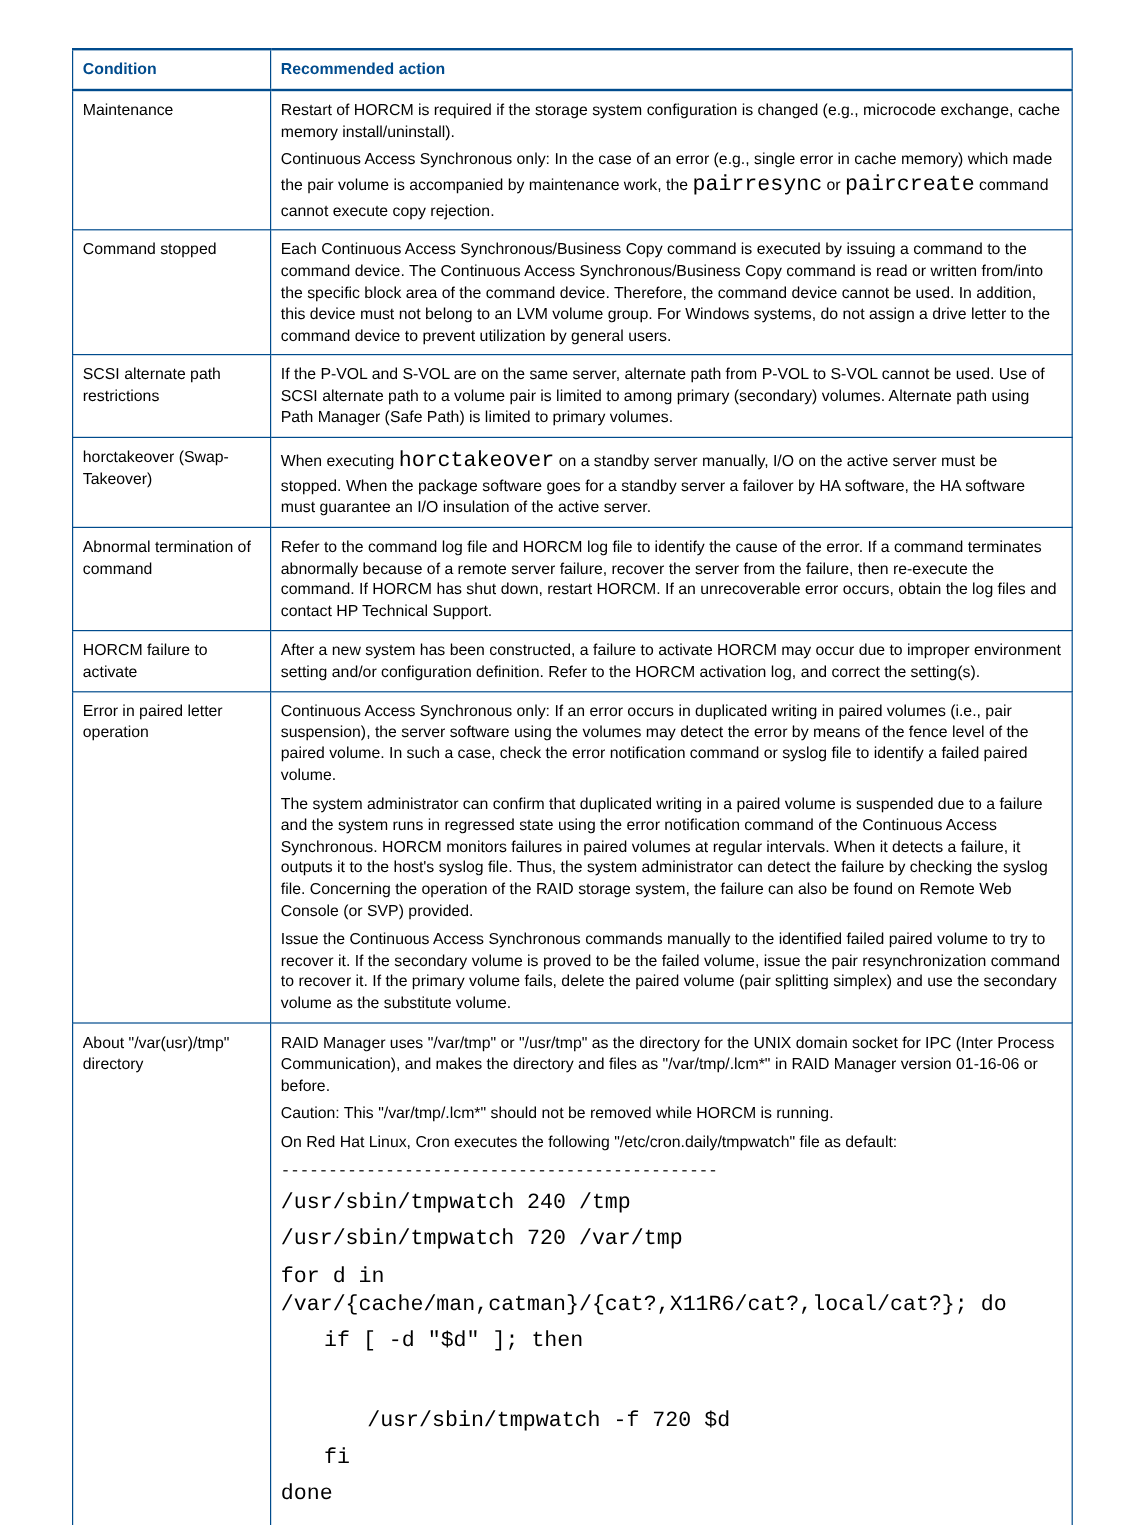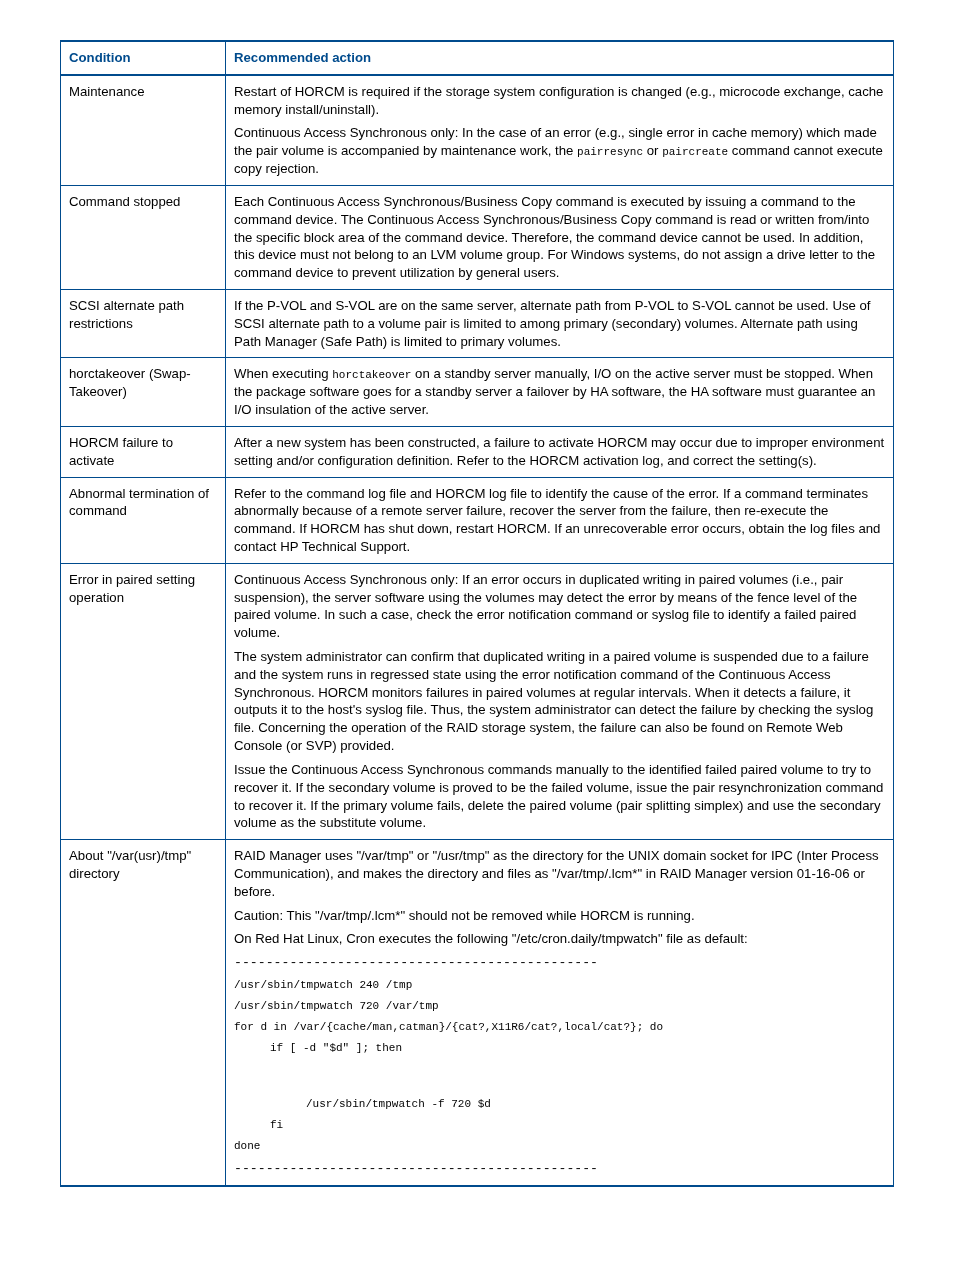--- a/index.html
+++ b/index.html
@@ -31,21 +31,21 @@
   }
   th {
     font-weight: bold;
     color: #004b8d;
     border-top: 2px solid #004b8d;
     border-bottom: 2px solid #004b8d;
   }
   th:first-child { width: 165px; }
   .p { margin: 0 0 6px 0; }
   .p:last-child { margin-bottom: 0; }
-  .mono { font-family: "Courier New", Courier, monospace; font-size: 11px; }
+  .mono { font-family: "Courier New", Courier, monospace; font-size: 18px; }
   .dash { font-family: "Courier New", Courier, monospace; letter-spacing: 0; font-size: 13.2px; }
   .i1 { padding-left: 36px; }
   .i2 { padding-left: 72px; margin-top: 42px; }
   .footer {
     margin-top: 20px;
     font-size: 13px;
     font-weight: 300;
   }
   .pgnum { display: inline-block; margin-right: 12px; }
 </style>
@@ -80,33 +80,33 @@
             <div class="p">If the P-VOL and S-VOL are on the same server, alternate path from P-VOL to S-VOL cannot be used. Use of SCSI alternate path to a volume pair is limited to among primary (secondary) volumes. Alternate path using Path Manager (Safe Path) is limited to primary volumes.</div>
           </td>
         </tr>
         <tr>
           <td>horctakeover (Swap-Takeover)</td>
           <td>
             <div class="p"><span>When executing </span><span class="mono">horctakeover</span><span> on a standby server manually, I/O on the active server must be stopped. When the package software goes for a standby server a failover by HA software, the HA software must guarantee an I/O insulation of the active server.</span></div>
           </td>
         </tr>
         <tr>
+          <td>Abnormal termination of command</td>
+          <td>
+            <div class="p">Refer to the command log file and HORCM log file to identify the cause of the error. If a command terminates abnormally because of a remote server failure, recover the server from the failure, then re-execute the command. If HORCM has shut down, restart HORCM. If an unrecoverable error occurs, obtain the log files and contact HP Technical Support.</div>
+          </td>
+        </tr>
+        <tr>
           <td>HORCM failure to activate</td>
           <td>
             <div class="p">After a new system has been constructed, a failure to activate HORCM may occur due to improper environment setting and/or configuration definition. Refer to the HORCM activation log, and correct the setting(s).</div>
           </td>
         </tr>
         <tr>
-          <td>Abnormal termination of command</td>
-          <td>
-            <div class="p">Refer to the command log file and HORCM log file to identify the cause of the error. If a command terminates abnormally because of a remote server failure, recover the server from the failure, then re-execute the command. If HORCM has shut down, restart HORCM. If an unrecoverable error occurs, obtain the log files and contact HP Technical Support.</div>
-          </td>
-        </tr>
-        <tr>
-          <td>Error in paired setting operation</td>
+          <td>Error in paired letter operation</td>
           <td>
             <div class="p">Continuous Access Synchronous only: If an error occurs in duplicated writing in paired volumes (i.e., pair suspension), the server software using the volumes may detect the error by means of the fence level of the paired volume. In such a case, check the error notification command or syslog file to identify a failed paired volume.</div>
             <div class="p">The system administrator can confirm that duplicated writing in a paired volume is suspended due to a failure and the system runs in regressed state using the error notification command of the Continuous Access Synchronous. HORCM monitors failures in paired volumes at regular intervals. When it detects a failure, it outputs it to the host's syslog file. Thus, the system administrator can detect the failure by checking the syslog file. Concerning the operation of the RAID storage system, the failure can also be found on Remote Web Console (or SVP) provided.</div>
             <div class="p">Issue the Continuous Access Synchronous commands manually to the identified failed paired volume to try to recover it. If the secondary volume is proved to be the failed volume, issue the pair resynchronization command to recover it. If the primary volume fails, delete the paired volume (pair splitting simplex) and use the secondary volume as the substitute volume.</div>
           </td>
         </tr>
         <tr>
           <td>About "/var(usr)/tmp" directory</td>
           <td>
             <div class="p">RAID Manager uses "/var/tmp" or "/usr/tmp" as the directory for the UNIX domain socket for IPC (Inter Process Communication), and makes the directory and files as "/var/tmp/.lcm*" in RAID Manager version 01-16-06 or before.</div>

